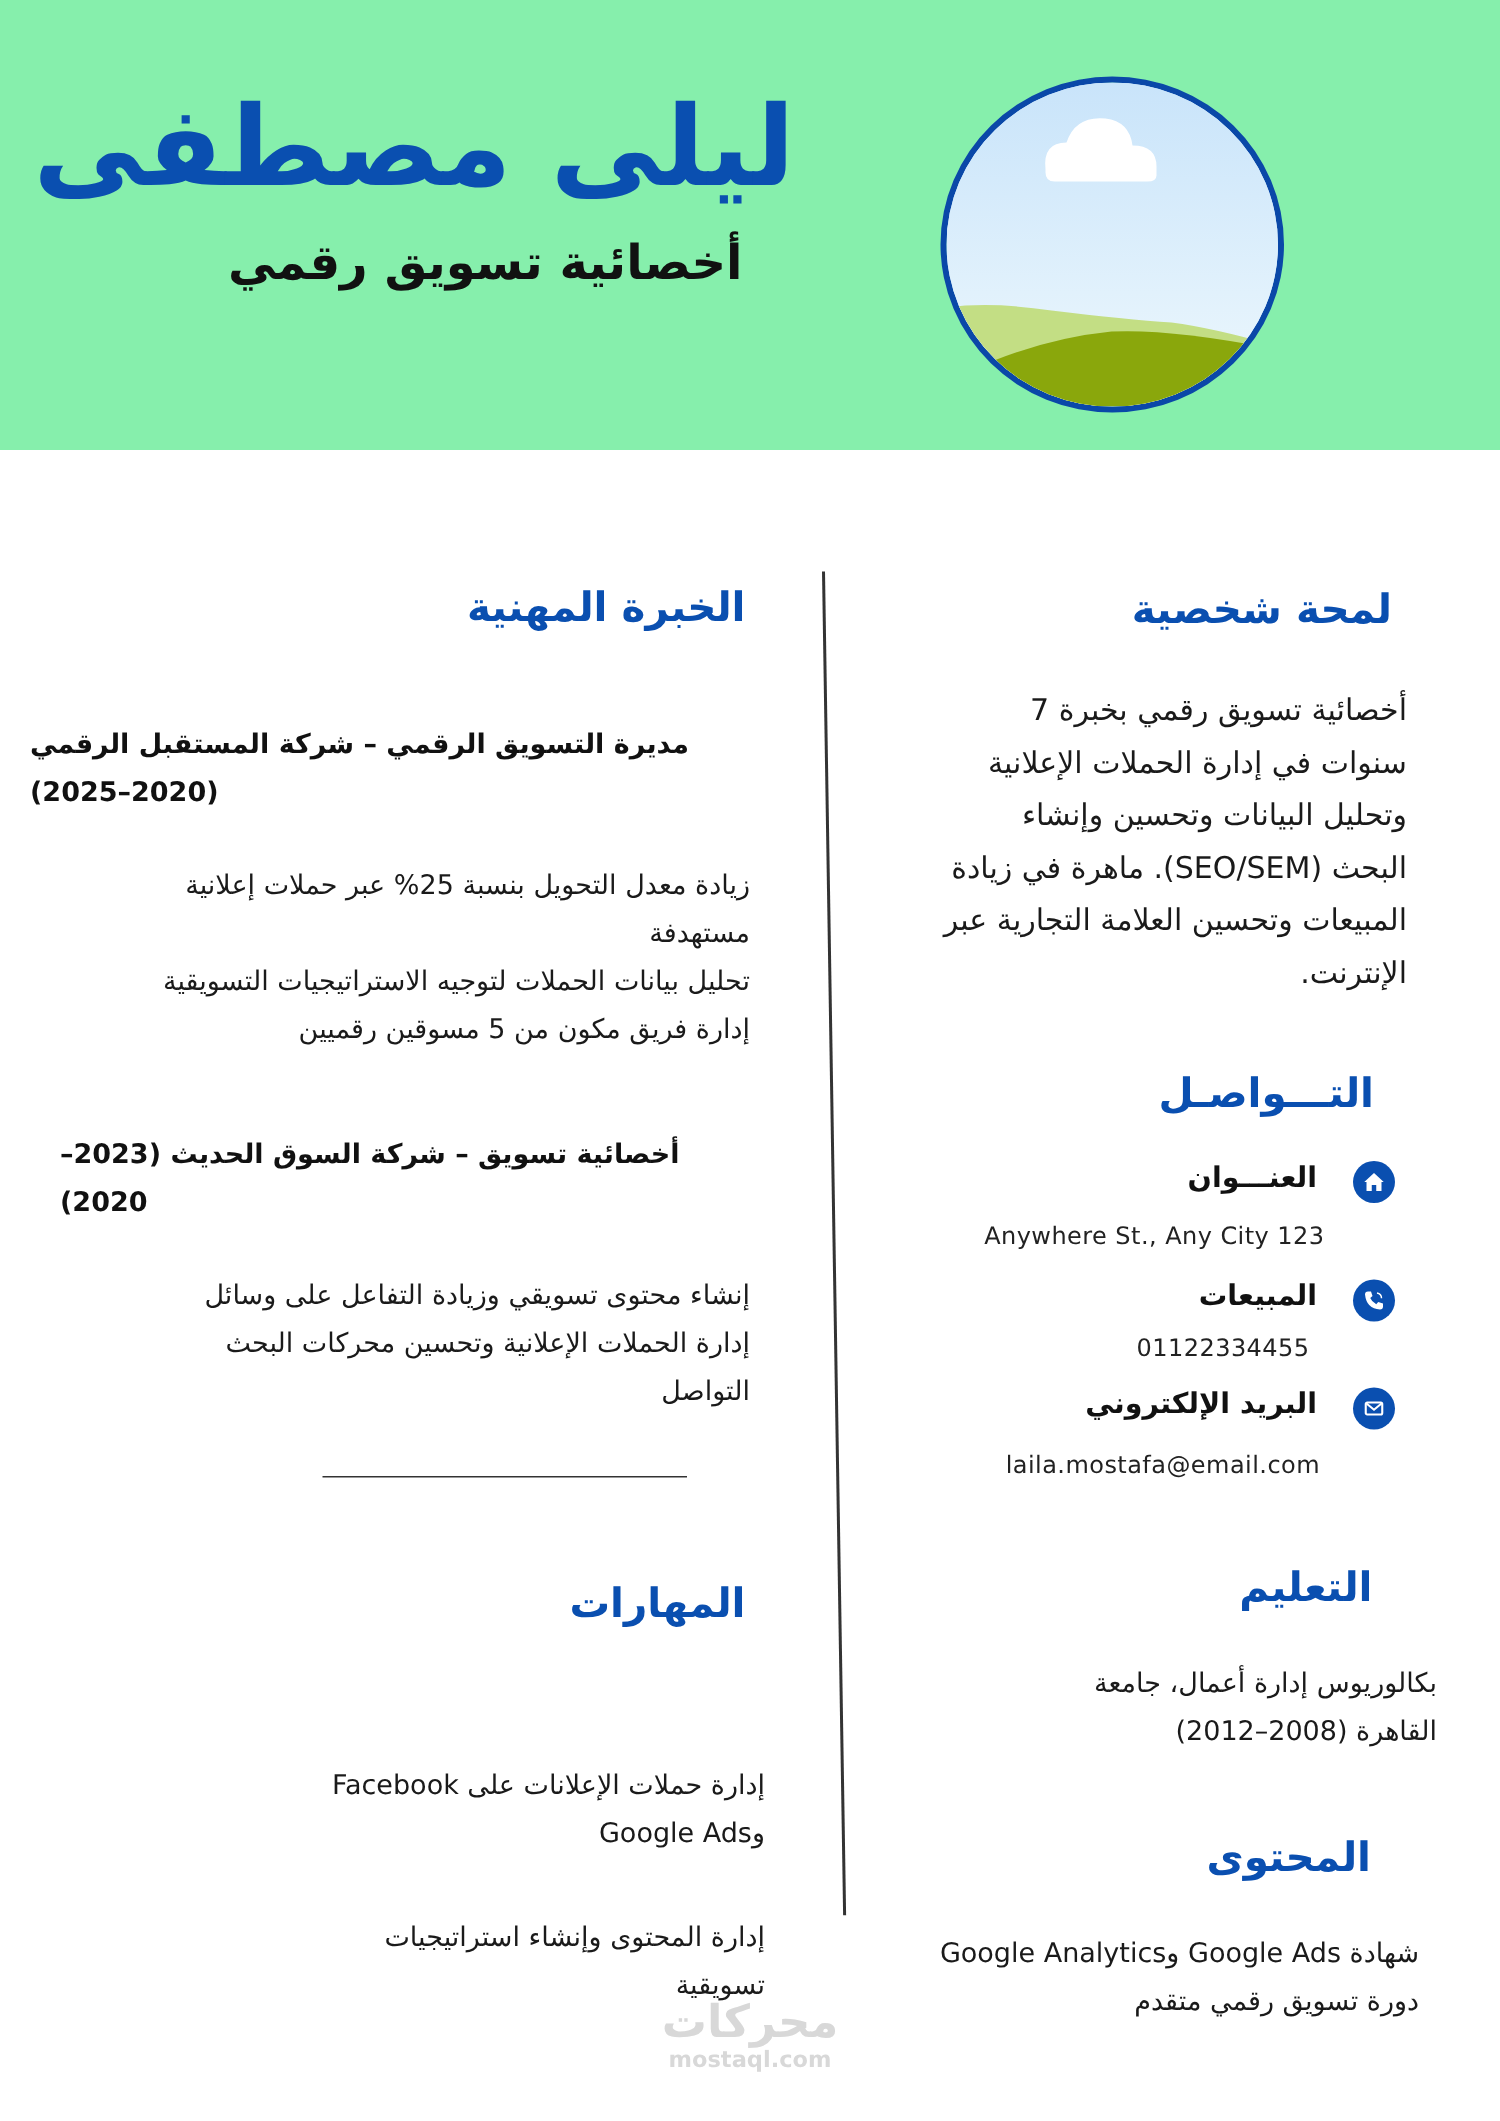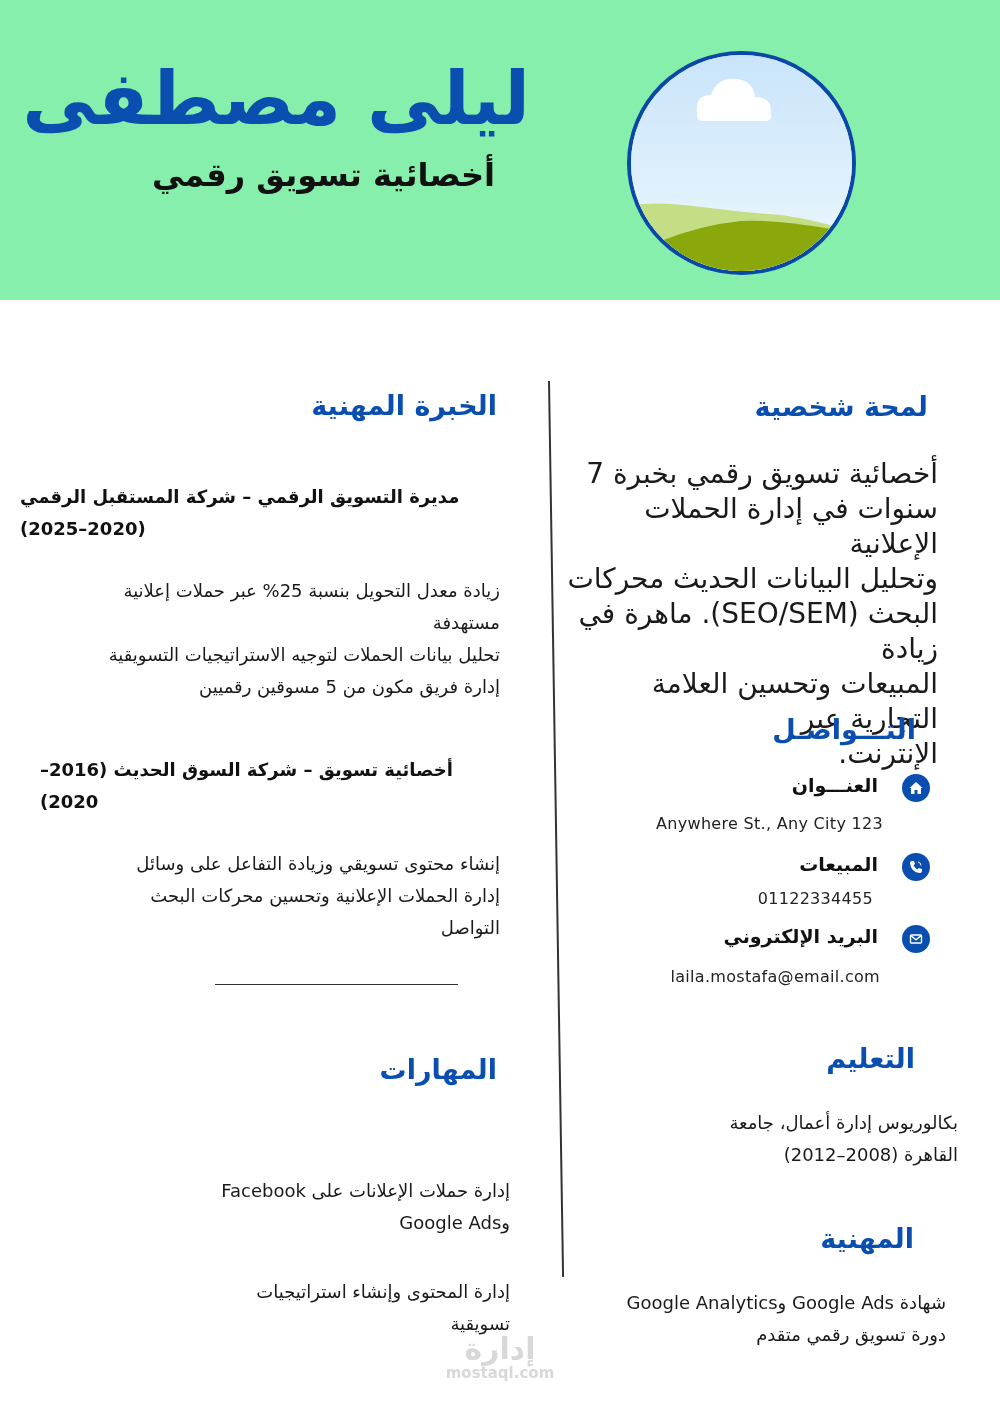--- a/index.html
+++ b/index.html
@@ -10,21 +10,21 @@
     .name { position: absolute; right: 470px; top: 58px; font-size: 74px; font-weight: bold; color: #0a4fb0; white-space: nowrap; line-height: 1.1; letter-spacing: -1px; }
     .job-title { position: absolute; right: 505px; top: 155px; font-size: 32px; font-weight: bold; color: #111; white-space: nowrap; line-height: 1.3; }
     .photo { position: absolute; left: 627px; top: 51px; width: 229px; height: 224px; border-radius: 50%; border: 4px solid #0a48a8; overflow: hidden;
       background: linear-gradient(#cde6fa, #e9f6fd); }
     .photo svg { width: 100%; height: 100%; display: block; }
 
     .divider { position: absolute; left: 548px; top: 381px; width: 2px; height: 896px; background: #333; transform: rotate(-0.9deg); transform-origin: top center; }
 
     .section-title { position: absolute; font-size: 27px; font-weight: bold; color: #0a4fb0; white-space: nowrap; line-height: 1.2; }
 
-    .para { position: absolute; font-size: 28px; line-height: 35px; color: #1a1a1a; text-align: right; }
+    .para { position: absolute; font-size: 20px; line-height: 35px; color: #1a1a1a; text-align: right; }
     .para-sm { position: absolute; font-size: 18px; line-height: 32px; color: #1a1a1a; text-align: right; }
     .job-head { position: absolute; font-size: 18px; font-weight: bold; line-height: 32px; color: #111; text-align: left; }
 
     .contact-row { position: absolute; right: 70px; display: flex; align-items: flex-start; gap: 24px; direction: rtl; }
     .contact-icon { width: 28px; height: 28px; border-radius: 50%; background: #0a4fb0; display: flex; align-items: center; justify-content: center; }
     .contact-icon svg { width: 16px; height: 16px; }
     .contact-label { font-size: 19px; font-weight: bold; color: #111; white-space: nowrap; }
     .contact-value { position: absolute; font-size: 16px; color: #222; white-space: nowrap; direction: ltr; letter-spacing: 0.3px; }
 
     .hr-short { position: absolute; left: 215px; top: 984px; width: 243px; height: 1px; background: #333; }
@@ -54,21 +54,21 @@
     </svg>
   </div>
 </div>
 
 <div class="divider"></div>
 
 <div class="section-title" style="right:72px; top:391px;">لمحة شخصية</div>
 <div class="para" style="right:62px; top:456px; width:380px;">
   <div>أخصائية تسويق رقمي بخبرة 7</div>
   <div>سنوات في إدارة الحملات الإعلانية</div>
-  <div>وتحليل البيانات الحديث محركات</div>
+  <div>وتحليل البيانات وتحسين وإنشاء</div>
   <div>البحث (SEO/SEM). ماهرة في زيادة</div>
   <div>المبيعات وتحسين العلامة التجارية عبر</div>
   <div>الإنترنت.</div>
 </div>
 
 <div class="section-title" style="right:84px; top:714px;">التـــواصـل</div>
 
 <div class="contact-row" style="top:774px;">
   <span class="contact-icon">
     <svg viewBox="0 0 16 16">
@@ -100,41 +100,41 @@
   <span class="contact-label">البريد الإلكتروني</span>
 </div>
 <div class="contact-value" style="right:120px; top:967px;">laila.mostafa@email.com</div>
 
 <div class="section-title" style="right:85px; top:1043px;">التعليم</div>
 <div class="para-sm" style="right:42px; top:1107px; width:330px;">
   <div>بكالوريوس إدارة أعمال، جامعة</div>
   <div>القاهرة (2008–2012)</div>
 </div>
 
-<div class="section-title" style="right:86px; top:1223px;">المهنية</div>
+<div class="section-title" style="right:86px; top:1223px;">المحتوى</div>
 <div class="para-sm" style="right:54px; top:1287px; width:360px;">
   <div>شهادة Google Ads وGoogle Analytics</div>
   <div>دورة تسويق رقمي متقدم</div>
 </div>
 
 <div class="section-title" style="right:503px; top:390px;">الخبرة المهنية</div>
 
 <div class="job-head" style="right:500px; top:481px; width:480px;">
   <div>مديرة التسويق الرقمي – شركة المستقبل الرقمي</div>
   <div>(2020–2025)</div>
 </div>
 <div class="para-sm" style="right:500px; top:575px; width:460px;">
   <div>زيادة معدل التحويل بنسبة 25% عبر حملات إعلانية</div>
   <div>مستهدفة</div>
   <div>تحليل بيانات الحملات لتوجيه الاستراتيجيات التسويقية</div>
   <div>إدارة فريق مكون من 5 مسوقين رقميين</div>
 </div>
 
 <div class="job-head" style="right:500px; top:754px; width:460px;">
-  <div>أخصائية تسويق – شركة السوق الحديث (2016–</div>
+  <div>أخصائية تسويق – شركة السوق الحديث (2023–</div>
   <div>2020)</div>
 </div>
 <div class="para-sm" style="right:500px; top:848px; width:440px;">
   <div>إنشاء محتوى تسويقي وزيادة التفاعل على وسائل</div>
   <div>إدارة الحملات الإعلانية وتحسين محركات البحث</div>
   <div>التواصل</div>
 </div>
 
 <div class="hr-short"></div>
 
@@ -142,15 +142,15 @@
 <div class="para-sm" style="right:490px; top:1175px; width:330px;">
   <div>إدارة حملات الإعلانات على Facebook</div>
   <div>وGoogle Ads</div>
 </div>
 <div class="para-sm" style="right:490px; top:1276px; width:330px;text-align:right;">
   <div>إدارة المحتوى وإنشاء استراتيجيات</div>
   <div>تسويقية</div>
 </div>
 
 <div class="watermark">
-  <div class="wm-ar">إدارة</div>
+  <div class="wm-ar">محركات</div>
   <div class="wm-en">mostaql.com</div>
 </div>
 
 </body></html>

